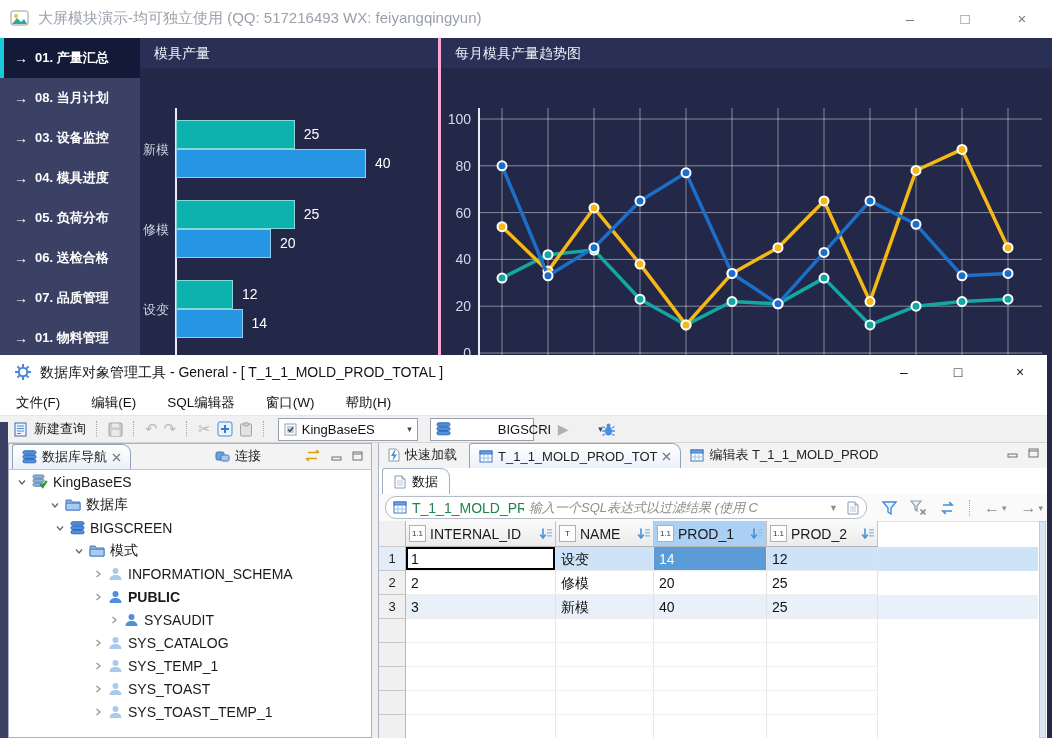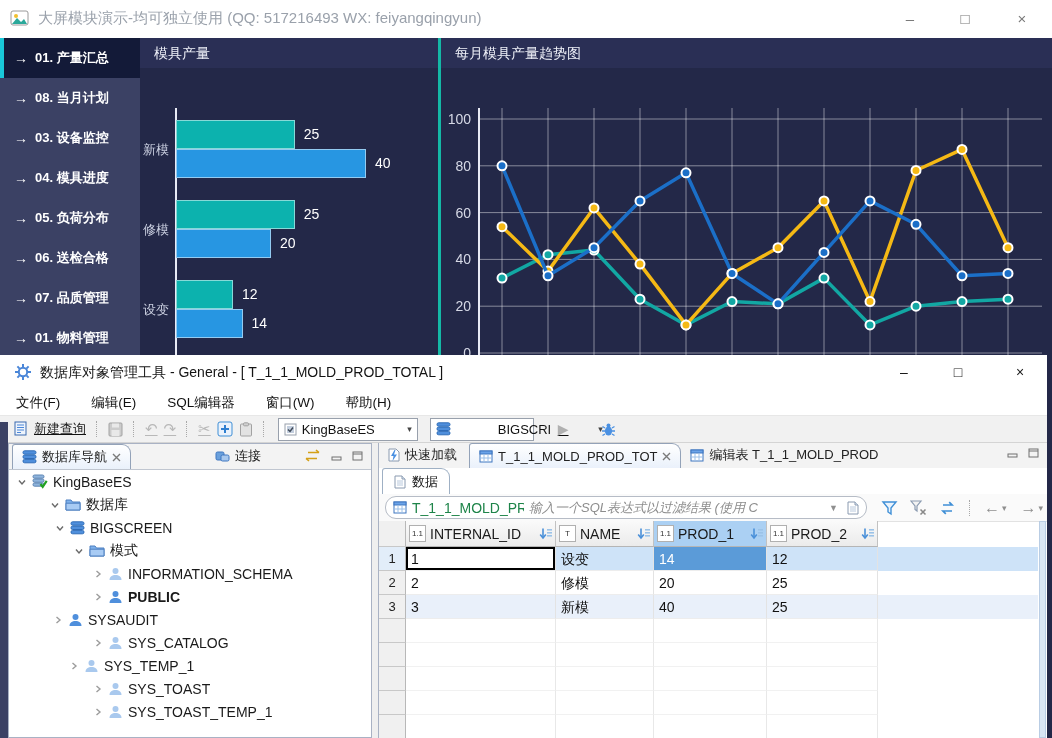--- a/index.html
+++ b/index.html
@@ -1,16 +1,16 @@
 <!DOCTYPE html>
 <html><head>
 <meta charset="utf-8">
 <style>
   html,body{margin:0;padding:0;background:#444;font-family:"Liberation Sans","DejaVu Sans",sans-serif;}
-  #screen{position:relative;width:1052px;height:738px;overflow:hidden;background:#14b8a6;}
+  #screen{position:relative;width:1052px;height:738px;overflow:hidden;background:#f9a8d4;}
   .abs{position:absolute;}
   
   #dash-titlebar{left:0;top:0;width:1052px;height:38px;background:#ffffff;}
   #dash-appicon{left:10px;top:10px;}
   #dash-title{left:38px;top:9px;font-size:15px;color:#9aa1ab;white-space:nowrap;}
   .dash-btn{top:4px;width:44px;height:30px;text-align:center;line-height:30px;font-size:15px;color:#7a7a7a;cursor:default;}
   #sidebar{left:0;top:38px;width:140px;height:700px;background:#3b4164;}
   .side-item{height:40px;display:flex;align-items:center;padding-left:14px;color:#fff;font-size:13px;font-weight:600;box-sizing:border-box;}
   .side-item.active{background:#131a38;border-left:4px solid #19c8d9;padding-left:10px;}
   .side-arrow{margin-right:7px;font-size:14px;font-weight:bold;}
@@ -25,21 +25,21 @@
   .bc-cat{position:absolute;left:0;width:32px;text-align:center;color:#ccd1e2;font-size:13px;}
   #line-chart{position:absolute;left:0;top:30px;}
   
   #db-win{left:0;top:355px;width:1047px;height:383px;background:#fff;font-size:13px;color:#111;}
   #db-gear{left:14px;top:8px;}
   #db-title{left:40px;top:9px;font-size:14px;color:#141414;white-space:nowrap;}
   .db-btn{top:2px;width:44px;height:30px;text-align:center;line-height:30px;font-size:14px;color:#1a1a1a;}
   #db-menubar{left:0;top:36px;width:100%;height:24px;display:flex;align-items:center;padding-left:16px;box-sizing:border-box;gap:31px;}
   .menu-item{font-size:13.5px;color:#111;}
   #db-toolbar{left:0;top:60px;width:100%;height:28px;background:#f1f1f1;border-top:1px solid #e7e7e7;border-bottom:1px solid #d4d4d4;display:flex;align-items:center;padding-left:10px;box-sizing:border-box;}
-  .tb-btn{display:flex;align-items:center;margin:0 3px;text-decoration:underline;}
+  .tb-btn{display:flex;align-items:flex-end;margin:0 3px;}
   .tb-sep{width:1px;height:16px;border-left:1px dotted #a8a8a8;margin:0 7px;}
   .tb-label{font-size:13px;margin-left:5px;color:#222;}
   .tb-glyph{font-size:15px;color:#b8b8b8;}
   .tb-combo{display:flex;align-items:center;height:21px;background:#fff;border:1px solid #98a0ac;margin:0 6px;padding:0 5px;font-size:13px;gap:5px;}
   .tb-caret{color:#444;font-size:9px;margin-left:8px;}
   #left-panel{left:8px;top:88px;width:364px;height:295px;border:1px solid #a9b2c4;box-sizing:border-box;background:#fff;}
   .lp-tabs{position:relative;height:25px;background:#f3f3f3;border-bottom:1px solid #c0c6d0;}
   .etab{display:inline-flex;align-items:center;height:24px;padding:0 9px;gap:5px;font-size:13px;color:#222;vertical-align:top;}
   .etab.active{background:linear-gradient(#ffffff,#eaf1fb);border:1px solid #93a2b8;border-bottom:none;border-radius:3px 9px 0 0;margin-left:3px;}
   #tab-connect{position:absolute;left:197px;top:0;}
@@ -457,21 +457,21 @@
               </svg>
             </span>
             <span class="tr-icon">
               <svg width="15" height="14">
                 <circle cx="7.5" cy="4" r="3" fill="#4f8fdc"></circle>
                 <path d="M1.5 13c0-3.3 2.7-5 6-5s6 1.7 6 5z" fill="#4f8fdc"></path>
               </svg>
             </span>
             <span style="font-weight: bold;">PUBLIC</span>
           </div>
-          <div class="tree-row" style="padding-left: 42px;">
+          <div class="tree-row" style="padding-left: 98px;">
             <span class="tr-arrow icn">
               <svg width="10" height="10">
                 <path d="M3.5 2l3.5 3-3.5 3" fill="none" stroke="#9c9c9c" stroke-width="1.4"></path>
               </svg>
             </span>
             <span class="tr-icon">
               <svg width="15" height="14">
                 <circle cx="7.5" cy="4" r="3" fill="#4f8fdc"></circle>
                 <path d="M1.5 13c0-3.3 2.7-5 6-5s6 1.7 6 5z" fill="#4f8fdc"></path>
               </svg>
@@ -485,21 +485,21 @@
               </svg>
             </span>
             <span class="tr-icon">
               <svg width="15" height="14">
                 <circle cx="7.5" cy="4" r="3" fill="#a9c9ee"></circle>
                 <path d="M1.5 13c0-3.3 2.7-5 6-5s6 1.7 6 5z" fill="#a9c9ee"></path>
               </svg>
             </span>
             <span>SYS_CATALOG</span>
           </div>
-          <div class="tree-row" style="padding-left: 58px;">
+          <div class="tree-row" style="padding-left: 82px;">
             <span class="tr-arrow icn">
               <svg width="10" height="10">
                 <path d="M3.5 2l3.5 3-3.5 3" fill="none" stroke="#9c9c9c" stroke-width="1.4"></path>
               </svg>
             </span>
             <span class="tr-icon">
               <svg width="15" height="14">
                 <circle cx="7.5" cy="4" r="3" fill="#a9c9ee"></circle>
                 <path d="M1.5 13c0-3.3 2.7-5 6-5s6 1.7 6 5z" fill="#a9c9ee"></path>
               </svg>

